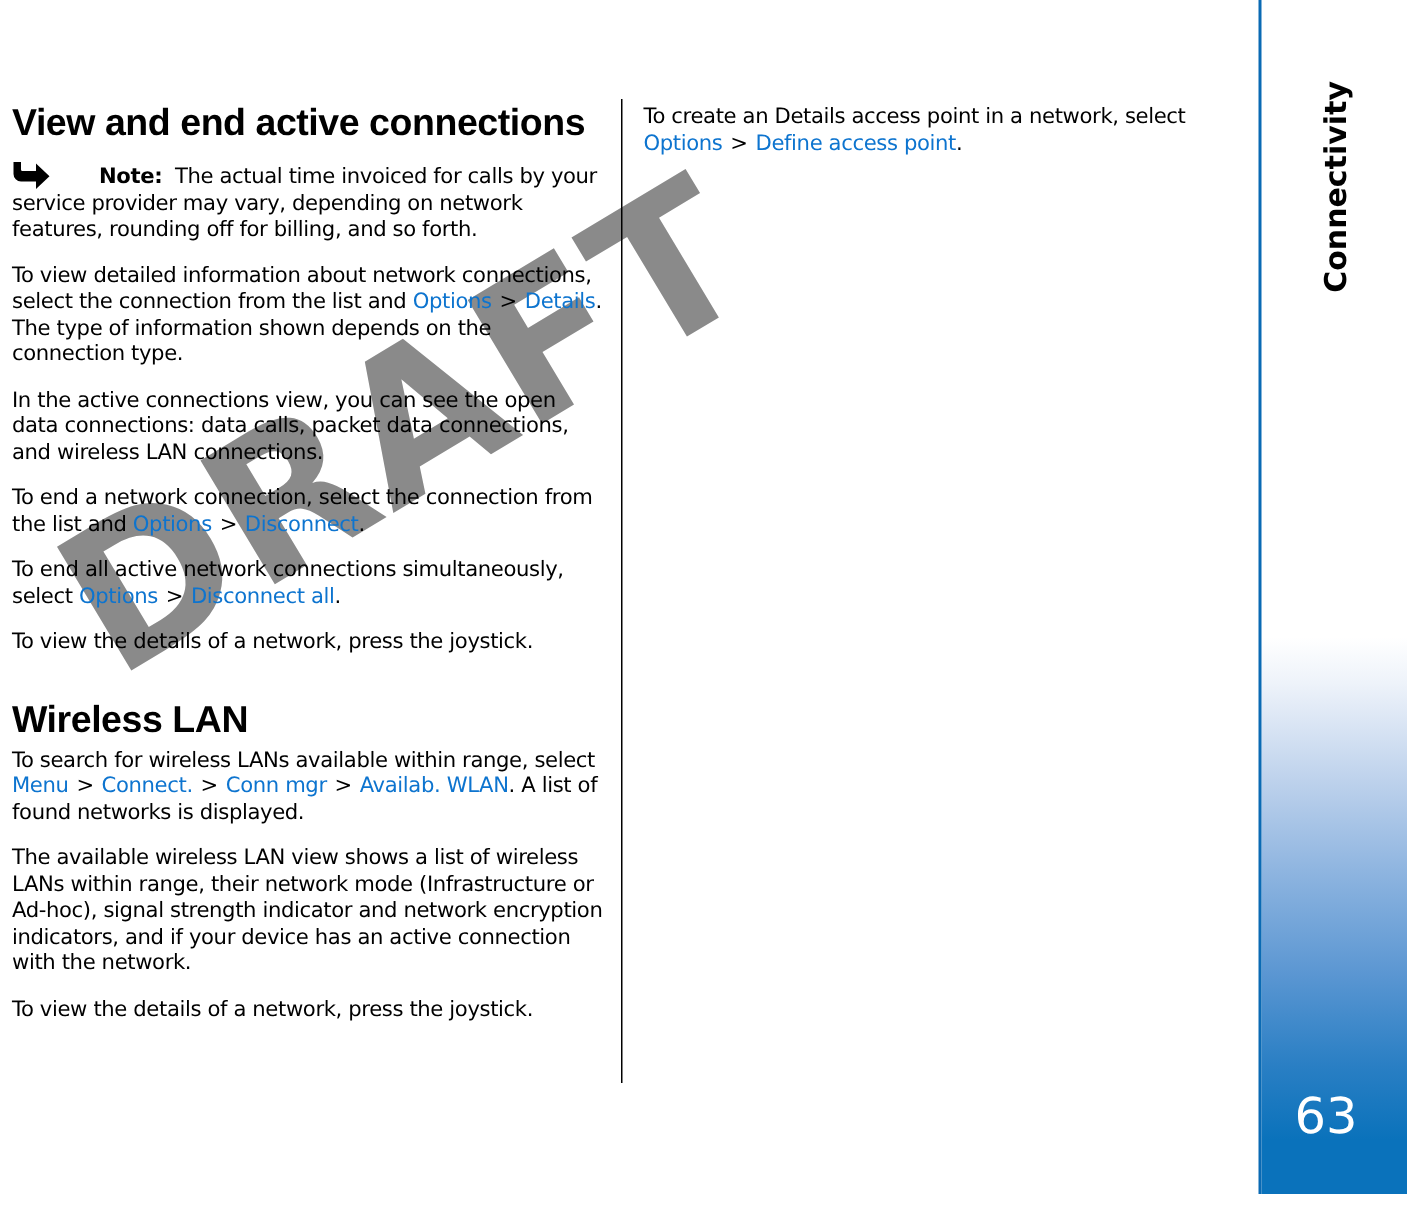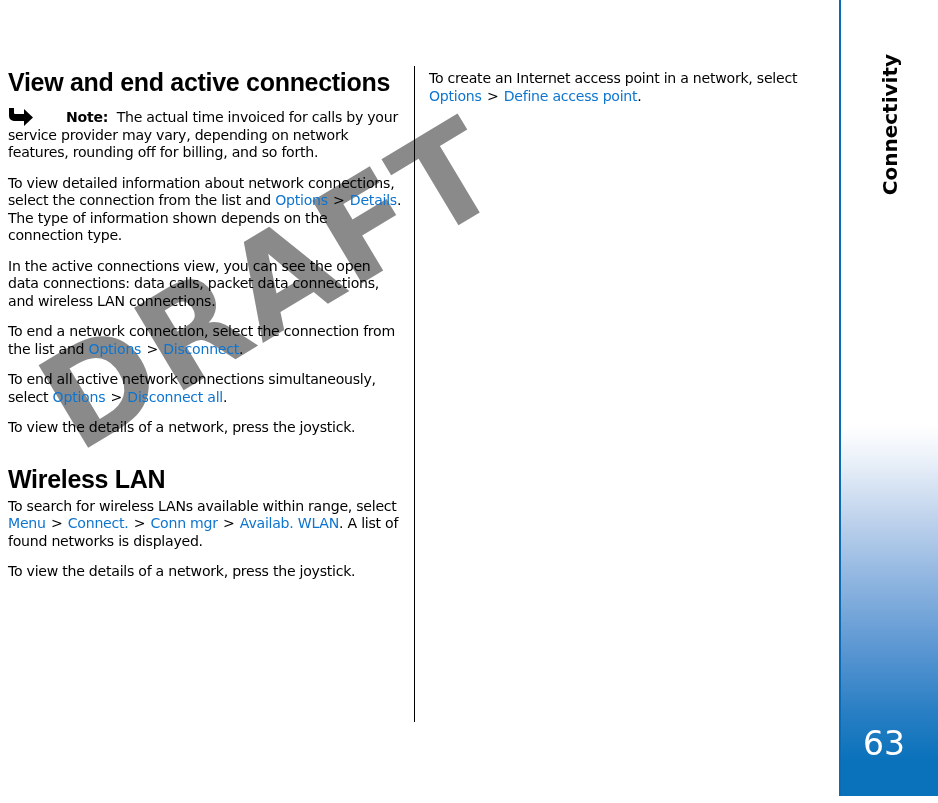--- a/index.html
+++ b/index.html
@@ -215,27 +215,28 @@
     </p>
 
     <p class="para">To view the details of a network, press the joystick.</p>
 
     <h1 class="heading second">Wireless LAN</h1>
 
     <p class="para">
       <span>To search for wireless LANs available within range, select </span><span class="lnk">Menu</span> <span class="sep">&gt;</span> <span class="lnk">Connect.</span> <span class="sep">&gt;</span> <span class="lnk">Conn mgr</span> <span class="sep">&gt;</span> <span class="lnk">Availab. WLAN</span><span>. A list of found networks is displayed.</span>
     </p>
 
+    <p class="para">The available wireless LAN view shows a list of wireless LANs within range, their network mode (Infrastructure or Ad-hoc), signal strength indicator and network encryption indicators, and if your device has an active connection with the network.</p>
 
     <p class="para">To view the details of a network, press the joystick.</p>
   </div>
 
   <div id="col-right" class="column">
     <p class="para">
-      <span>To create an Internet access point in a network, select </span><span class="lnk">Options</span> <span class="sep">&gt;</span> <span class="lnk">Define access point</span><span>.</span>
+      <span>To create an Details access point in a network, select </span><span class="lnk">Options</span> <span class="sep">&gt;</span> <span class="lnk">Define access point</span><span>.</span>
     </p>
   </div>
 
   <div id="sidebar">
     <div id="sidebar-label">
       <span>Connectivity</span>
     </div>
     <div id="page-number">63</div>
   </div>
 

